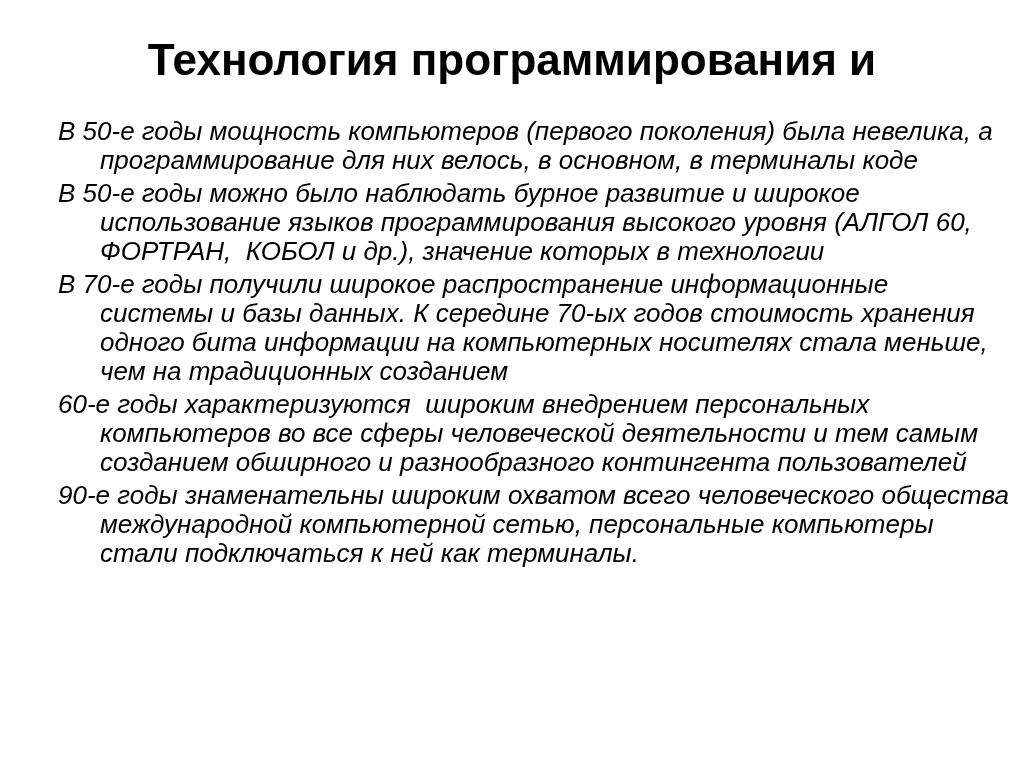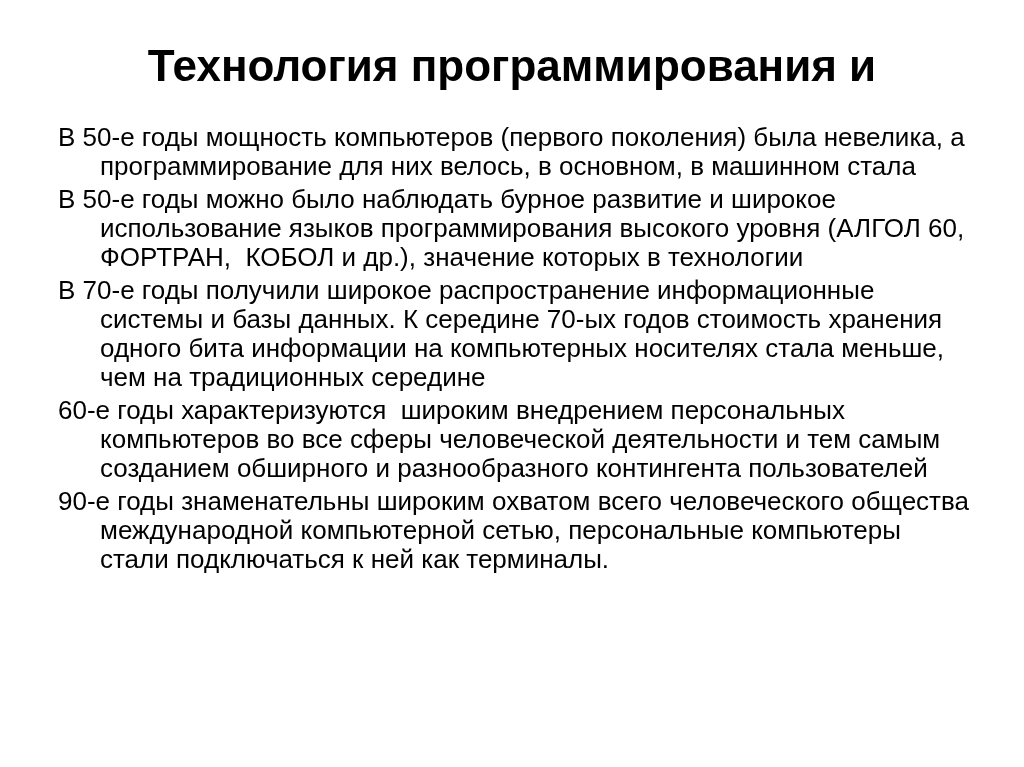--- a/index.html
+++ b/index.html
@@ -11,41 +11,41 @@
     overflow: hidden;
   }
   .slide {
     position: relative;
     width: 1024px;
     height: 688px;
     background: #ffffff;
     color: #000000;
     font-family: "Liberation Sans", sans-serif;
     overflow: hidden;
-    margin-top: 6px;
   }
   .slide-title {
     margin: 28px 0 0 0;
     text-align: center;
     font-size: 44px;
     line-height: 64px;
     font-weight: 700;
     color: #000000;
   }
   .slide-title .title-line {
     display: block;
     white-space: pre;
   }
   .slide-body {
     margin-top: 25px;
     padding-left: 58px;
     padding-right: 23px;
     font-size: 26px;
     line-height: 29px;
     font-weight: 400;
+    font-style: italic;
   }
   .slide-body p.para {
     margin: 4px 0 0 0;
     padding: 0;
   }
   .slide-body p.para:first-child {
     margin-top: 0;
   }
   .body-line {
     display: block;
@@ -61,34 +61,34 @@
 <main class="slide">
 
   <h1 class="slide-title">
     <span class="title-line">Технология программирования и</span>
   </h1>
 
   <section class="slide-body">
 
     <p class="para">
       <span class="body-line first">В 50-е годы мощность компьютеров (первого поколения) была невелика, а</span>
-      <span class="body-line cont">программирование для них велось, в основном, в машинном стала</span>
+      <span class="body-line cont">программирование для них велось, в основном, в терминалы коде</span>
     </p>
 
     <p class="para">
       <span class="body-line first">В 50-е годы можно было наблюдать бурное развитие и широкое</span>
       <span class="body-line cont">использование языков программирования высокого уровня (АЛГОЛ 60,</span>
       <span class="body-line cont">ФОРТРАН,  КОБОЛ и др.), значение которых в технологии</span>
     </p>
 
     <p class="para">
       <span class="body-line first">В 70-е годы получили широкое распространение информационные</span>
       <span class="body-line cont">системы и базы данных. К середине 70-ых годов стоимость хранения</span>
       <span class="body-line cont">одного бита информации на компьютерных носителях стала меньше,</span>
-      <span class="body-line cont">чем на традиционных середине</span>
+      <span class="body-line cont">чем на традиционных созданием</span>
     </p>
 
     <p class="para">
       <span class="body-line first">60-е годы характеризуются  широким внедрением персональных</span>
       <span class="body-line cont">компьютеров во все сферы человеческой деятельности и тем самым</span>
       <span class="body-line cont">созданием обширного и разнообразного контингента пользователей</span>
     </p>
 
     <p class="para">
       <span class="body-line first">90-е годы знаменательны широким охватом всего человеческого общества</span>

